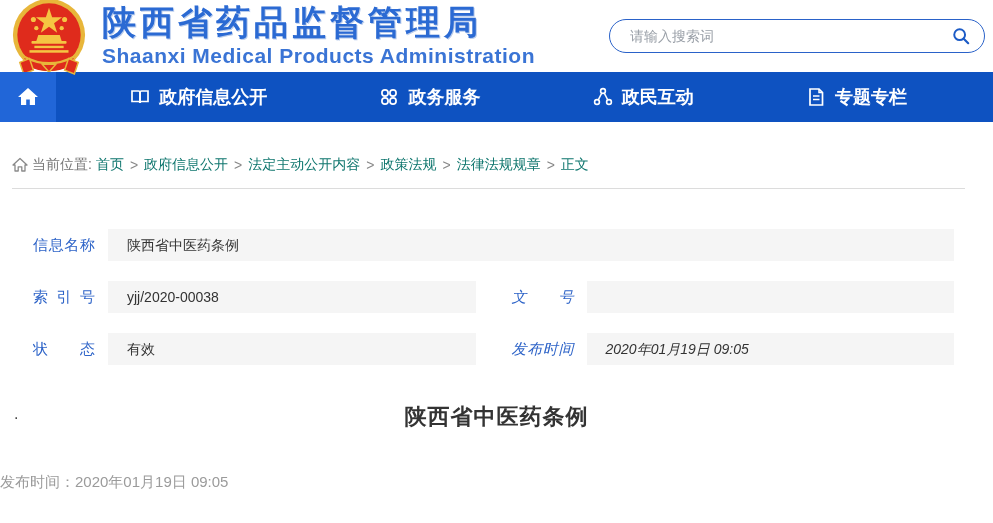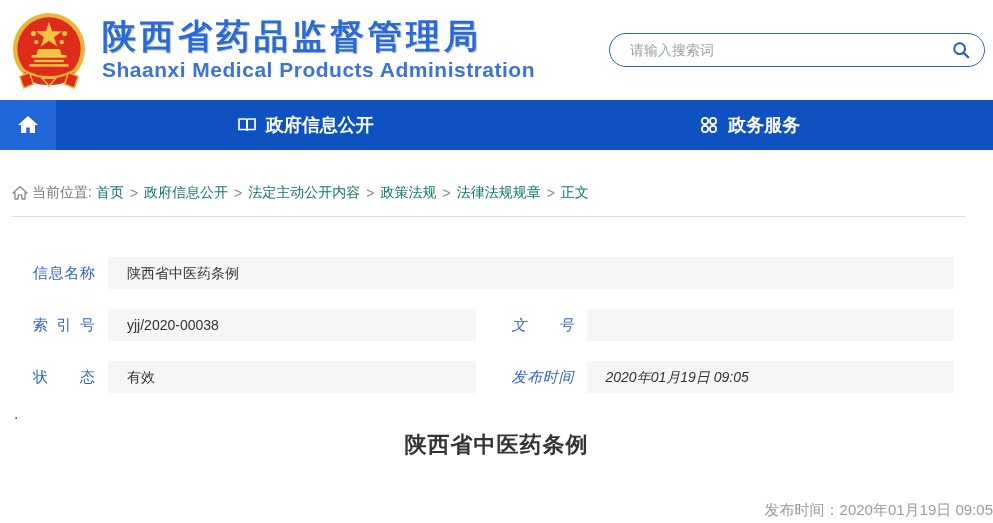--- a/index.html
+++ b/index.html
@@ -6,21 +6,21 @@
   html, body {
     width: 993px;
     font-family: "Liberation Sans", "DejaVu Sans", sans-serif;
     background: #ffffff;
     position: relative;
   }
   .page { width: 993px; height: 523px; overflow: hidden; position: relative; background: #fff; }
 
   
   .header {
-    height: 100px;
+    height: 72px;
     display: flex;
     align-items: center;
     padding: 0 8px 0 10px;
     background: #ffffff;
   }
   .logo-wrap { display: flex; align-items: center; }
   .emblem { width: 78px; height: 82px; margin-top: 2px; }
   .title-block { margin-left: 14px; }
   .site-title-zh {
     font-size: 34px;
@@ -153,21 +153,21 @@
   .article-title {
     margin-top: 37px;
     text-align: center;
     font-size: 22px;
     font-weight: bold;
     color: #333;
     letter-spacing: 1px;
   }
   .article-meta {
     margin-top: 41px;
-    text-align: right;
+    text-align: left;
     font-size: 15px;
     color: #9b9b9b;
   }
 </style>
 </head>
 <body>
 
 <div class="page">
 
   <div class="header">
@@ -227,21 +227,40 @@
         <svg viewBox="0 0 20 20">
           <circle cx="6" cy="6" r="3.1" fill="none" stroke="#fff" stroke-width="1.7"></circle>
           <circle cx="14" cy="6" r="3.1" fill="none" stroke="#fff" stroke-width="1.7"></circle>
           <circle cx="6" cy="14" r="3.1" fill="none" stroke="#fff" stroke-width="1.7"></circle>
           <circle cx="14" cy="14" r="3.1" fill="none" stroke="#fff" stroke-width="1.7"></circle>
         </svg>
         <span>政务服务</span>
       </div>
 
 
-
+      <div class="nav-item">
+        <svg viewBox="0 0 20 20">
+          <circle cx="10" cy="4" r="2.4" fill="none" stroke="#fff" stroke-width="1.6"></circle>
+          <circle cx="4" cy="15" r="2.4" fill="none" stroke="#fff" stroke-width="1.6"></circle>
+          <circle cx="16" cy="15" r="2.4" fill="none" stroke="#fff" stroke-width="1.6"></circle>
+          <line x1="8.8" y1="6" x2="5.2" y2="13" stroke="#fff" stroke-width="1.6"></line>
+          <line x1="11.2" y1="6" x2="14.8" y2="13" stroke="#fff" stroke-width="1.6"></line>
+        </svg>
+        <span>政民互动</span>
+      </div>
+
+      <div class="nav-item">
+        <svg viewBox="0 0 20 20">
+          <path d="M4 2 h9 l3.5 3.5 V18 H4 z" fill="none" stroke="#fff" stroke-width="1.7"></path>
+          <path d="M13 2 v3.5 h3.5" fill="none" stroke="#fff" stroke-width="1.5"></path>
+          <line x1="7" y1="9" x2="13.5" y2="9" stroke="#fff" stroke-width="1.5"></line>
+          <line x1="7" y1="12.5" x2="13.5" y2="12.5" stroke="#fff" stroke-width="1.5"></line>
+        </svg>
+        <span>专题专栏</span>
+      </div>
 
     </div>
   </div>
 
   <div class="breadcrumb-row">
     <svg width="16" height="16" viewBox="0 0 16 16">
       <path d="M8 1.5 L15 8 h-2 v6 H9.8 V9.8 H6.2 V14 H3 V8 H1 z" fill="none" stroke="#8a8a8a" stroke-width="1.3" stroke-linejoin="round"></path>
     </svg>
     <span>当前位置:</span>
     <span class="crumb">首页</span>

